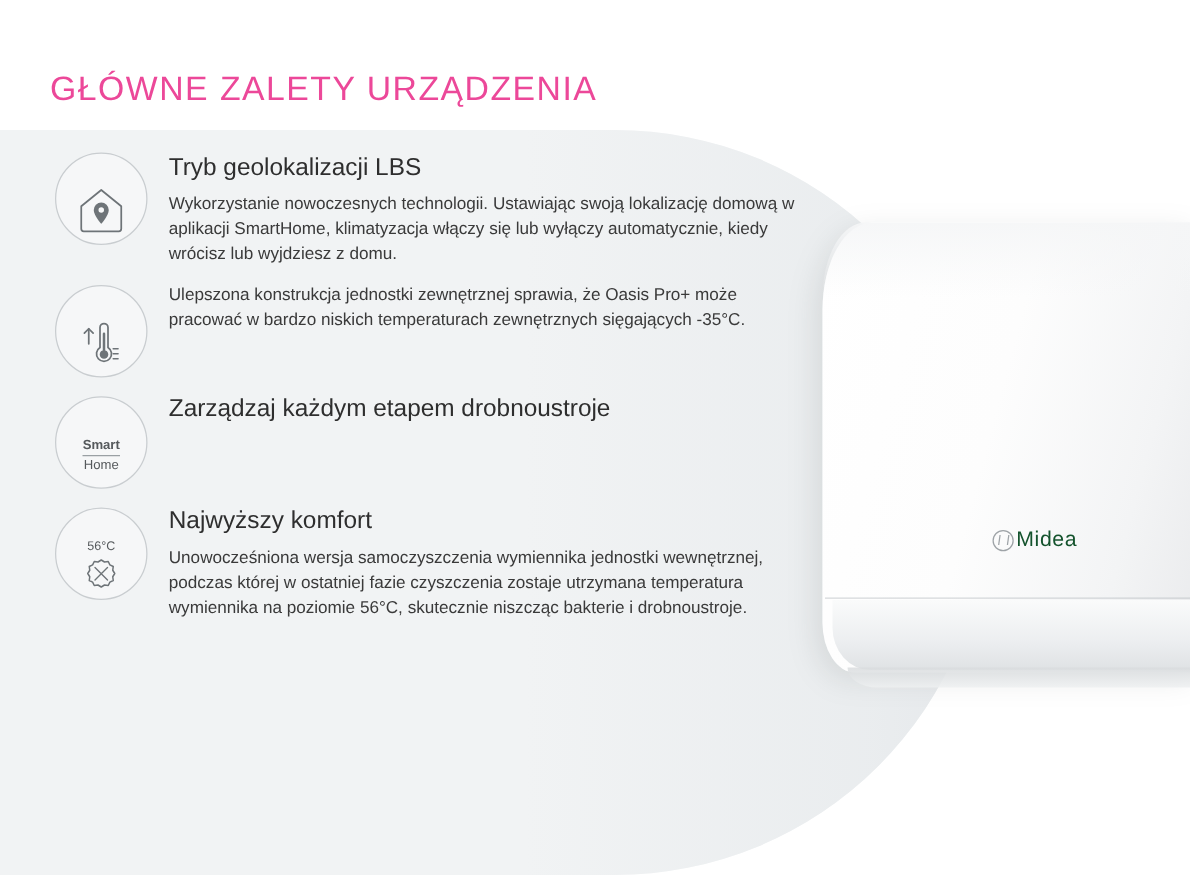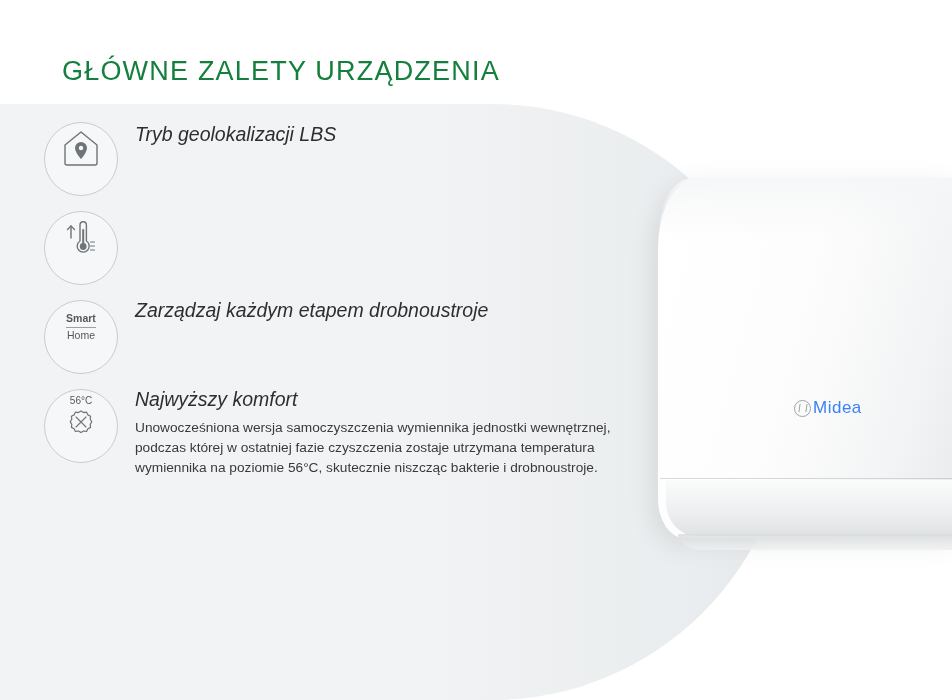--- a/index.html
+++ b/index.html
@@ -12,26 +12,26 @@
     height: 700px;
     position: relative;
     overflow: hidden;
     font-family: "Liberation Sans", sans-serif;
     color: #2b2b2b;
   }
 
   
   .page-title {
     position: absolute;
-    left: 62px;
+    left: 40px;
     top: 38px;
     font-size: 27px;
     font-weight: 400;
     letter-spacing: 1.2px;
-    color: #15803d;
+    color: #ec4899;
     white-space: nowrap;
     text-align: center;
   }
 
   
   .panel {
     position: absolute;
     left: 0;
     top: 104px;
     width: 790px;
@@ -66,21 +66,21 @@
     margin-bottom: 11px;
   }
   .icon-wrap {
     flex: 0 0 72px;
     width: 72px;
     height: 72px;
     border-radius: 50%;
     border: 1px solid #c9cdd0;
     background: #f6f7f8;
     display: flex;
-    align-items: flex-start;
+    align-items: flex-end;
     justify-content: center;
     margin-top: 4px;
   }
   .icon-inner {
     width: 52px;
     height: 52px;
     display: flex;
     align-items: center;
     justify-content: center;
     color: #6e7478;
@@ -90,21 +90,20 @@
     padding-left: 17px;
     padding-top: 2px;
     width: 510px;
   }
   .feat-title {
     font-size: 19.5px;
     font-weight: 400;
     color: #2e2e2e;
     line-height: 1.25;
     margin: 0 0 7px 0;
-    font-style: italic;
   }
   .feat-body {
     font-size: 13.7px;
     line-height: 1.46;
     color: #3a3a3a;
     margin: 0;
   }
 
   
   .feature.f1 .feat-text { padding-top: 4px; }
@@ -186,24 +185,24 @@
     top: 356px;
     width: 280px;
     height: 16px;
     background: linear-gradient(180deg, #d9dcde 0%, #eef0f1 100%);
     border-bottom-left-radius: 24px 16px;
     opacity: .85;
   }
   .ac-brand {
     position: absolute;
     left: 136px;
-    top: 220px;
+    top: 244px;
     display: flex;
     align-items: center;
-    color: #3b82f6;
+    color: #14532d;
     font-size: 17px;
     letter-spacing: .5px;
   }
   .ac-brand .brand-mark {
     width: 15px;
     height: 15px;
     border: 1.6px solid #9ea3a7;
     border-radius: 50%;
     margin-right: 2px;
     position: relative;
@@ -235,37 +234,39 @@
       <div class="icon-inner">
         <svg width="44" height="44" viewBox="0 0 44 44" fill="none" stroke="#6e7478" stroke-width="1.4">
           <path d="M22 5 L38 18 V36 a2 2 0 0 1 -2 2 H8 a2 2 0 0 1 -2 -2 V18 Z" stroke-linejoin="round"></path>
           <path d="M22 15 a6 6 0 0 0 -6 6 c0 4.5 6 11 6 11 s6 -6.5 6 -11 a6 6 0 0 0 -6 -6 z" fill="#6e7478" stroke="none"></path>
           <circle cx="22" cy="21" r="2.2" fill="#f6f7f8" stroke="none"></circle>
         </svg>
       </div>
     </div>
     <div class="feat-text">
       <h2 class="feat-title">Tryb geolokalizacji LBS</h2>
+      <p class="feat-body">Wykorzystanie nowoczesnych technologii. Ustawiając swoją lokalizację domową w aplikacji SmartHome, klimatyzacja włączy się lub wyłączy automatycznie, kiedy wrócisz lub wyjdziesz z domu.</p>
     </div>
   </div>
 
   <div class="feature f2">
     <div class="icon-wrap">
       <div class="icon-inner">
         <svg width="44" height="44" viewBox="0 0 44 44" fill="none" stroke="#6e7478" stroke-width="1.4">
           <path d="M21 9 a3.2 3.2 0 0 1 6.4 0 v16 a6 6 0 1 1 -6.4 0 z" stroke-linejoin="round"></path>
           <circle cx="24.2" cy="30.5" r="3.4" fill="#6e7478" stroke="none"></circle>
           <path d="M24.2 27 V14" stroke-width="2" stroke-linecap="round"></path>
           <path d="M12 22 v-12" stroke-linecap="round"></path>
           <path d="M8.5 13.5 L12 10 l3.5 3.5" stroke-linecap="round" stroke-linejoin="round"></path>
           <path d="M31.5 30 h4 M31.5 34 h4 M31.5 26 h4" stroke-width="1.1" stroke-linecap="round"></path>
         </svg>
       </div>
     </div>
     <div class="feat-text">
+      <p class="feat-body">Ulepszona konstrukcja jednostki zewnętrznej sprawia, że Oasis Pro+ może pracować w bardzo niskich temperaturach zewnętrznych sięgających -35°C.</p>
     </div>
   </div>
 
   <div class="feature f3">
     <div class="icon-wrap">
       <div class="icon-inner">
         <div class="sh-text">
           <div class="sh-line1">Smart</div>
           <div class="sh-rule"></div>
           <div class="sh-line2">Home</div>

